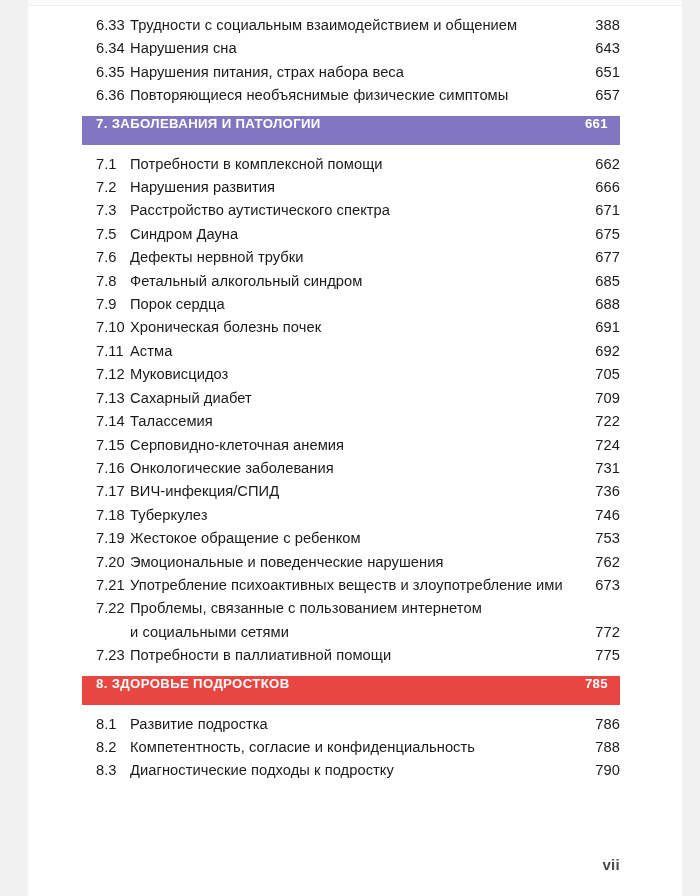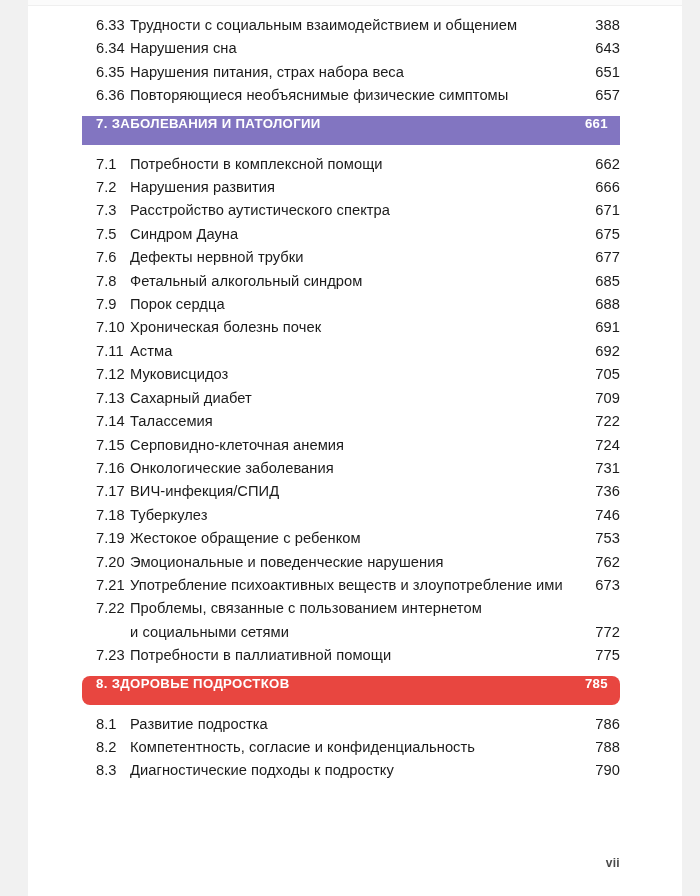--- a/index.html
+++ b/index.html
@@ -102,21 +102,21 @@
   }
   .section-bar .sec-title { white-space: nowrap; }
   .section-bar .sec-page { white-space: nowrap; }
 
   .folio {
     position: absolute;
     left: 54px;
     width: 538px;
     top: 856px;
     text-align: right;
-    font-size: 12px;
+    font-size: 15px;
     font-weight: bold;
     color: #4a4a4a;
     letter-spacing: 0.3px;
   }
 </style>
 </head>
 <body>
 
 <div class="left-gutter"></div>
 <div class="right-gutter"></div>
@@ -250,21 +250,21 @@
           <span class="wrap-line">Проблемы, связанные с пользованием интернетом</span>
           <span class="wrap-line">и социальными сетями</span>
         </span>
         <span class="toc-page">772</span>
       </div>
       <div class="toc-row">
         <span class="toc-num">7.23</span>
         <span class="toc-title">Потребности в паллиативной помощи</span>
         <span class="toc-page">775</span>
       </div>
-      <div class="section-bar" style="background: rgb(232, 70, 64); border-radius: 8px;">
+      <div class="section-bar" style="background: rgb(232, 70, 64);">
         <span class="sec-title">8. ЗДОРОВЬЕ ПОДРОСТКОВ</span>
         <span class="sec-page">785</span>
       </div>
       <div class="toc-row">
         <span class="toc-num">8.1</span>
         <span class="toc-title">Развитие подростка</span>
         <span class="toc-page">786</span>
       </div>
       <div class="toc-row">
         <span class="toc-num">8.2</span>

